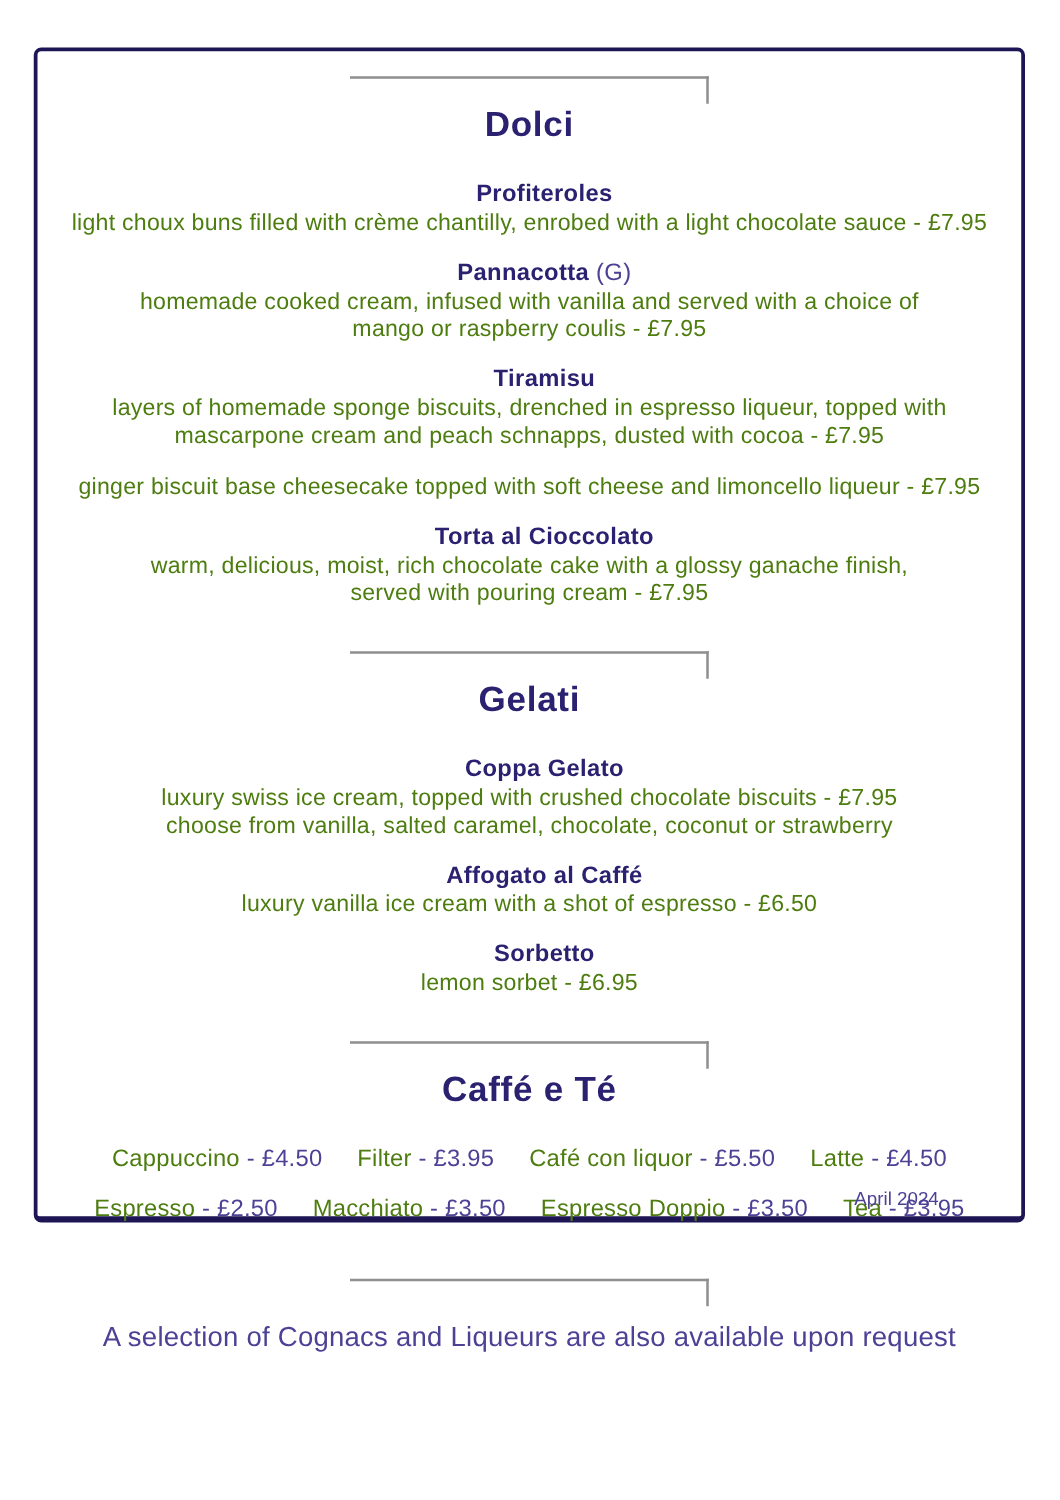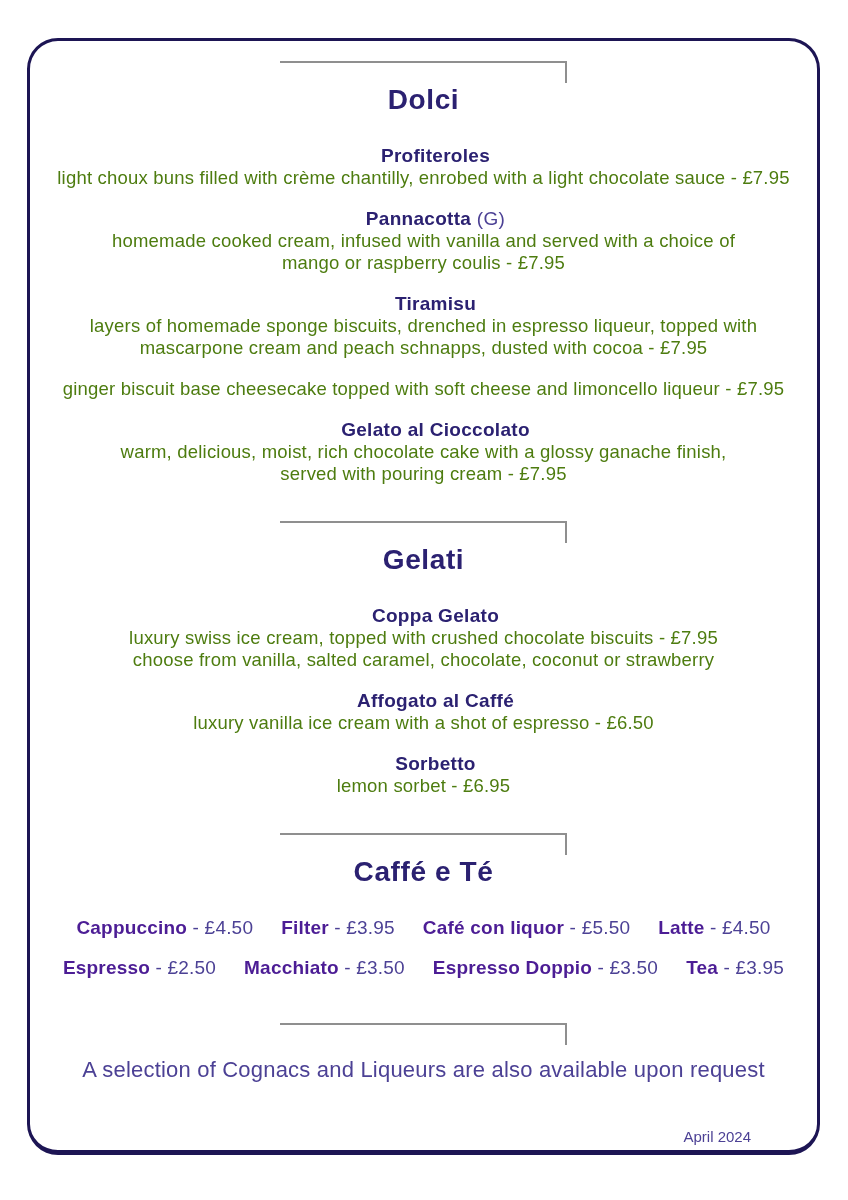--- a/index.html
+++ b/index.html
@@ -13,25 +13,25 @@
     width: 848px;
     height: 1200px;
     background: #ffffff;
     overflow: hidden;
   }
   .frame {
     position: absolute;
     left: 27px;
     top: 38px;
     width: 793px;
-    height: 1117px;
+    height: 940px;
     box-sizing: border-box;
     border: 3px solid #1d1554;
     border-bottom-width: 5px;
-    border-radius: 31px;
+    border-radius: 6px;
   }
   .bracket-divider {
     width: 285px;
     height: 20px;
     border-top: 2px solid #8f8f8f;
     border-right: 2px solid #8f8f8f;
     margin: 36px auto 0 auto;
   }
   .first-divider { margin-top: 20px; }
   .footer-divider { margin-top: 44px; }
@@ -67,21 +67,21 @@
     letter-spacing: 0.2px;
   }
   .drink-row {
     text-align: center;
     font-size: 19px;
     line-height: 22px;
     margin-bottom: 18px;
     letter-spacing: 0.2px;
   }
   .drink { margin: 0 14px; white-space: nowrap; }
-  .drink-name { font-weight: bold; color: #4c1d95; }
+  .drink-name { font-weight: normal; color: #4d7c0f; }
   .drink-price { font-weight: normal; color: #4c4195; }
   .footer-note {
     text-align: center;
     font-size: 22px;
     line-height: 22px;
     color: #4c4195;
     letter-spacing: 0.2px;
     margin-top: 14px;
   }
   .date-label {
@@ -112,21 +112,21 @@
           </div>
           <div class="menu-item">
             <div class="item-name-row"><span>Tiramisu</span></div>
             <div class="item-desc">layers of homemade sponge biscuits, drenched in espresso liqueur, topped with</div>
             <div class="item-desc">mascarpone cream and peach schnapps, dusted with cocoa - £7.95</div>
           </div>
           <div class="menu-item">
             <div class="item-desc">ginger biscuit base cheesecake topped with soft cheese and limoncello liqueur - £7.95</div>
           </div>
           <div class="menu-item">
-            <div class="item-name-row"><span>Gelato al Cioccolato</span></div>
+            <div class="item-name-row"><span>Torta al Cioccolato</span></div>
             <div class="item-desc">warm, delicious, moist, rich chocolate cake with a glossy ganache finish,</div>
             <div class="item-desc">served with pouring cream - £7.95</div>
           </div>
         </div>
         <div class="bracket-divider"></div>
         <div class="section-title">Gelati</div>
         <div class="section-items">
           <div class="menu-item">
             <div class="item-name-row"><span>Coppa Gelato</span></div>
             <div class="item-desc">luxury swiss ice cream, topped with crushed chocolate biscuits - £7.95</div>

